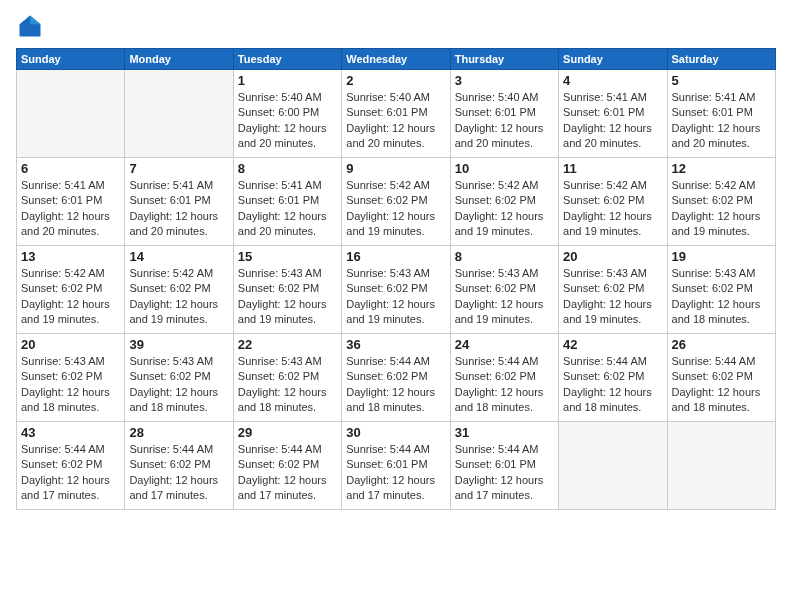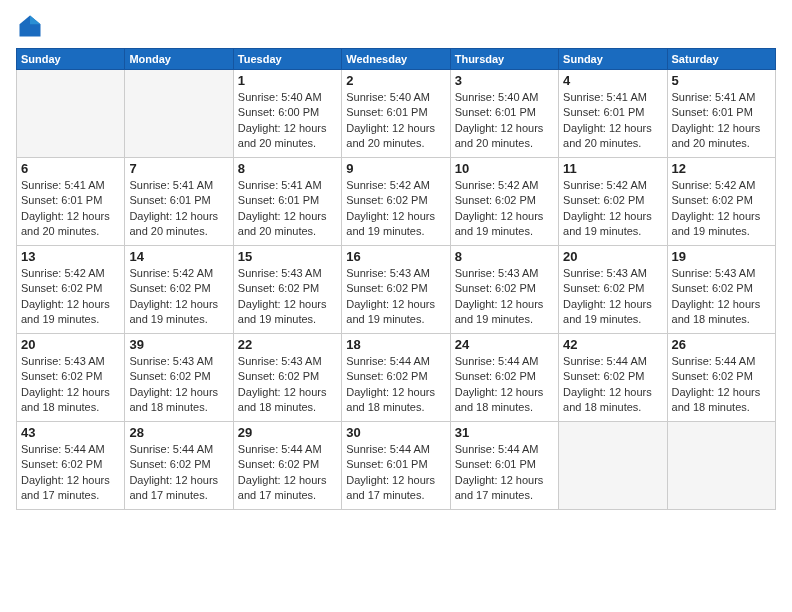--- a/index.html
+++ b/index.html
@@ -273,21 +273,21 @@
 Sunset: 6:02 PM
 Daylight: 12 hours and 18 minutes.</div>
           </td>
           <td>
             <span class="day-num">22</span>
             <div class="cell-info">Sunrise: 5:43 AM
 Sunset: 6:02 PM
 Daylight: 12 hours and 18 minutes.</div>
           </td>
           <td>
-            <span class="day-num">18</span>
+            <span class="day-num">36</span>
             <div class="cell-info">Sunrise: 5:44 AM
 Sunset: 6:02 PM
 Daylight: 12 hours and 18 minutes.</div>
           </td>
           <td>
             <span class="day-num">24</span>
             <div class="cell-info">Sunrise: 5:44 AM
 Sunset: 6:02 PM
 Daylight: 12 hours and 18 minutes.</div>
           </td>

